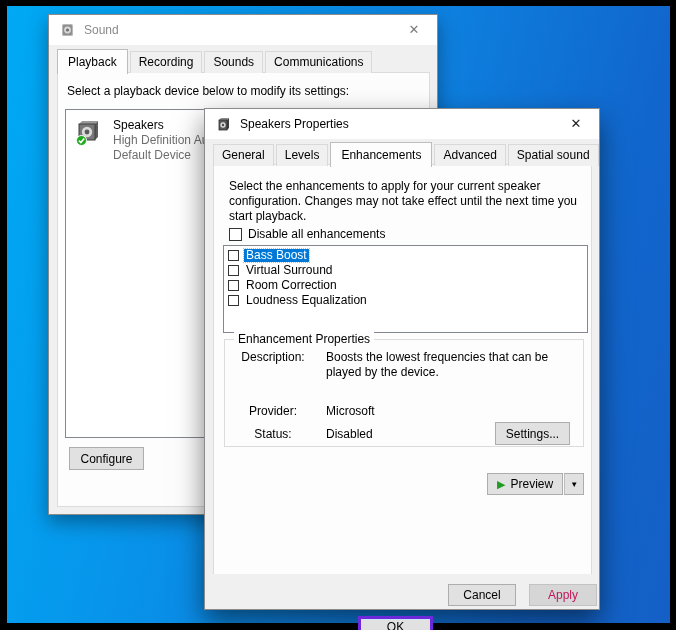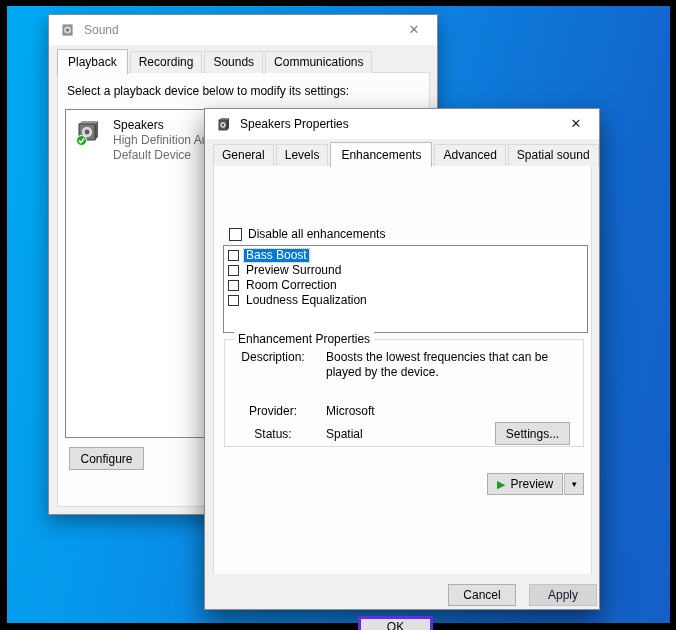--- a/index.html
+++ b/index.html
@@ -20,21 +20,21 @@
   .tabs { position:absolute; display:flex; align-items:flex-end; z-index:3;justify-content:space-between; }
   .tab { padding:3px 8px 4px; background:#f0f0f0; border:1px solid #d9d9d9; border-bottom:none;
          margin-right:2px; white-space:nowrap; }
   .tab.active { background:#fdfdfd; border-color:#bdbdbd; padding:5px 10px 5px; margin-bottom:-1px; }
 
   .page { position:absolute; background:#fdfdfd; border:1px solid #dcdcdc; }
 
   .btn { position:absolute; background:#e1e1e1; border:1px solid #adadad;
          display:flex; align-items:center; justify-content:center; font-size:12px; }
   .btn.default-focus { border:3px solid #6d28d9; box-shadow:inset 0 0 0 1px #cde6f7;margin-top:32px; }
-  .btn.disabled { background:#d6d6d6; border-color:#c3c3c3; color:#0f172a; }
+  .btn.disabled { background:#d6d6d6; border-color:#c3c3c3; color:#be185d; }
 
   
   #sound-win { left:48px; top:14px; width:390px; height:501px; box-shadow:0 8px 18px rgba(0,0,0,.35); }
   #sound-tabs { left:8px; top:34px; }
   #sound-page { left:8px; top:57px; width:373px; height:435px; }
   #sound-instruction { position:absolute; left:18px; top:69px; }
   #device-list { position:absolute; left:16px; top:94px; width:364px; height:329px;
                  background:#fff; border:1px solid #828790; }
   .device-item { display:flex; padding:8px 7px; gap:10px; }
   .device-text div { line-height:15px; }
@@ -143,34 +143,35 @@
 
   <div class="tabs" id="props-tabs">
     <div class="tab">General</div>
     <div class="tab">Levels</div>
     <div class="tab active">Enhancements</div>
     <div class="tab">Advanced</div>
     <div class="tab">Spatial sound</div>
   </div>
   <div class="page" id="props-page"></div>
 
+  <div id="props-instruction">Select the enhancements to apply for your current speaker configuration. Changes may not take effect until the next time you start playback.</div>
 
   <div id="disable-row">
     <span class="cb"></span>
     <span>Disable all enhancements</span>
   </div>
 
   <div id="enh-list">
     <div class="enh-item selected">
       <span class="enh-cb"></span>
       <span class="enh-label">Bass Boost</span>
     </div>
     <div class="enh-item">
       <span class="enh-cb"></span>
-      <span class="enh-label">Preview Surround</span>
+      <span class="enh-label">Virtual Surround</span>
     </div>
     <div class="enh-item">
       <span class="enh-cb"></span>
       <span class="enh-label">Room Correction</span>
     </div>
     <div class="enh-item">
       <span class="enh-cb"></span>
       <span class="enh-label">Loudness Equalization</span>
     </div>
   </div>
@@ -180,21 +181,21 @@
     <div class="prop-row" id="desc-row">
       <div class="prop-label">Description:</div>
       <div class="prop-value">Boosts the lowest frequencies that can be played by the device.</div>
     </div>
     <div class="prop-row" id="provider-row">
       <div class="prop-label">Provider:</div>
       <div class="prop-value">Microsoft</div>
     </div>
     <div class="prop-row" id="status-row">
       <div class="prop-label">Status:</div>
-      <div class="prop-value">Spatial</div>
+      <div class="prop-value">Disabled</div>
     </div>
     <div class="btn" id="settings-btn">Settings...</div>
   </div>
 
 
   <div id="preview-btn">
     <div id="preview-main">
       <span id="preview-play">▶</span>
       <span>Preview</span>
     </div>

